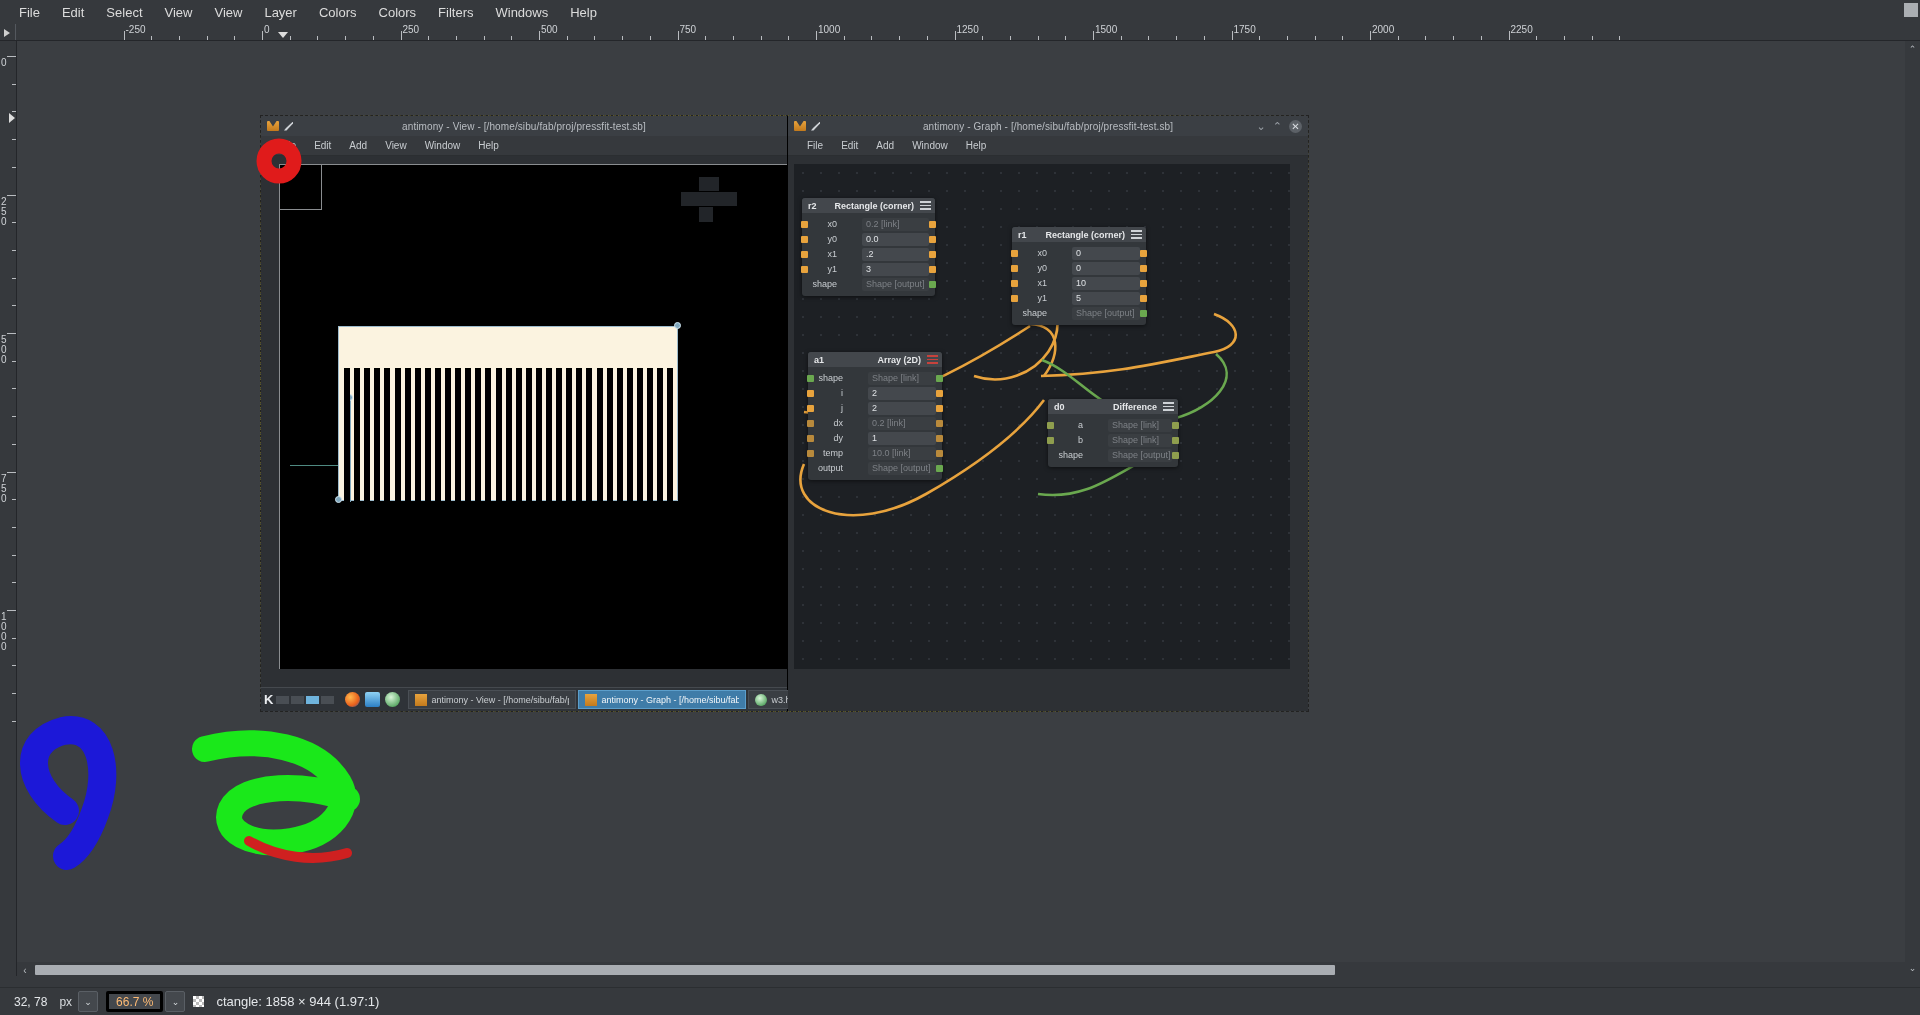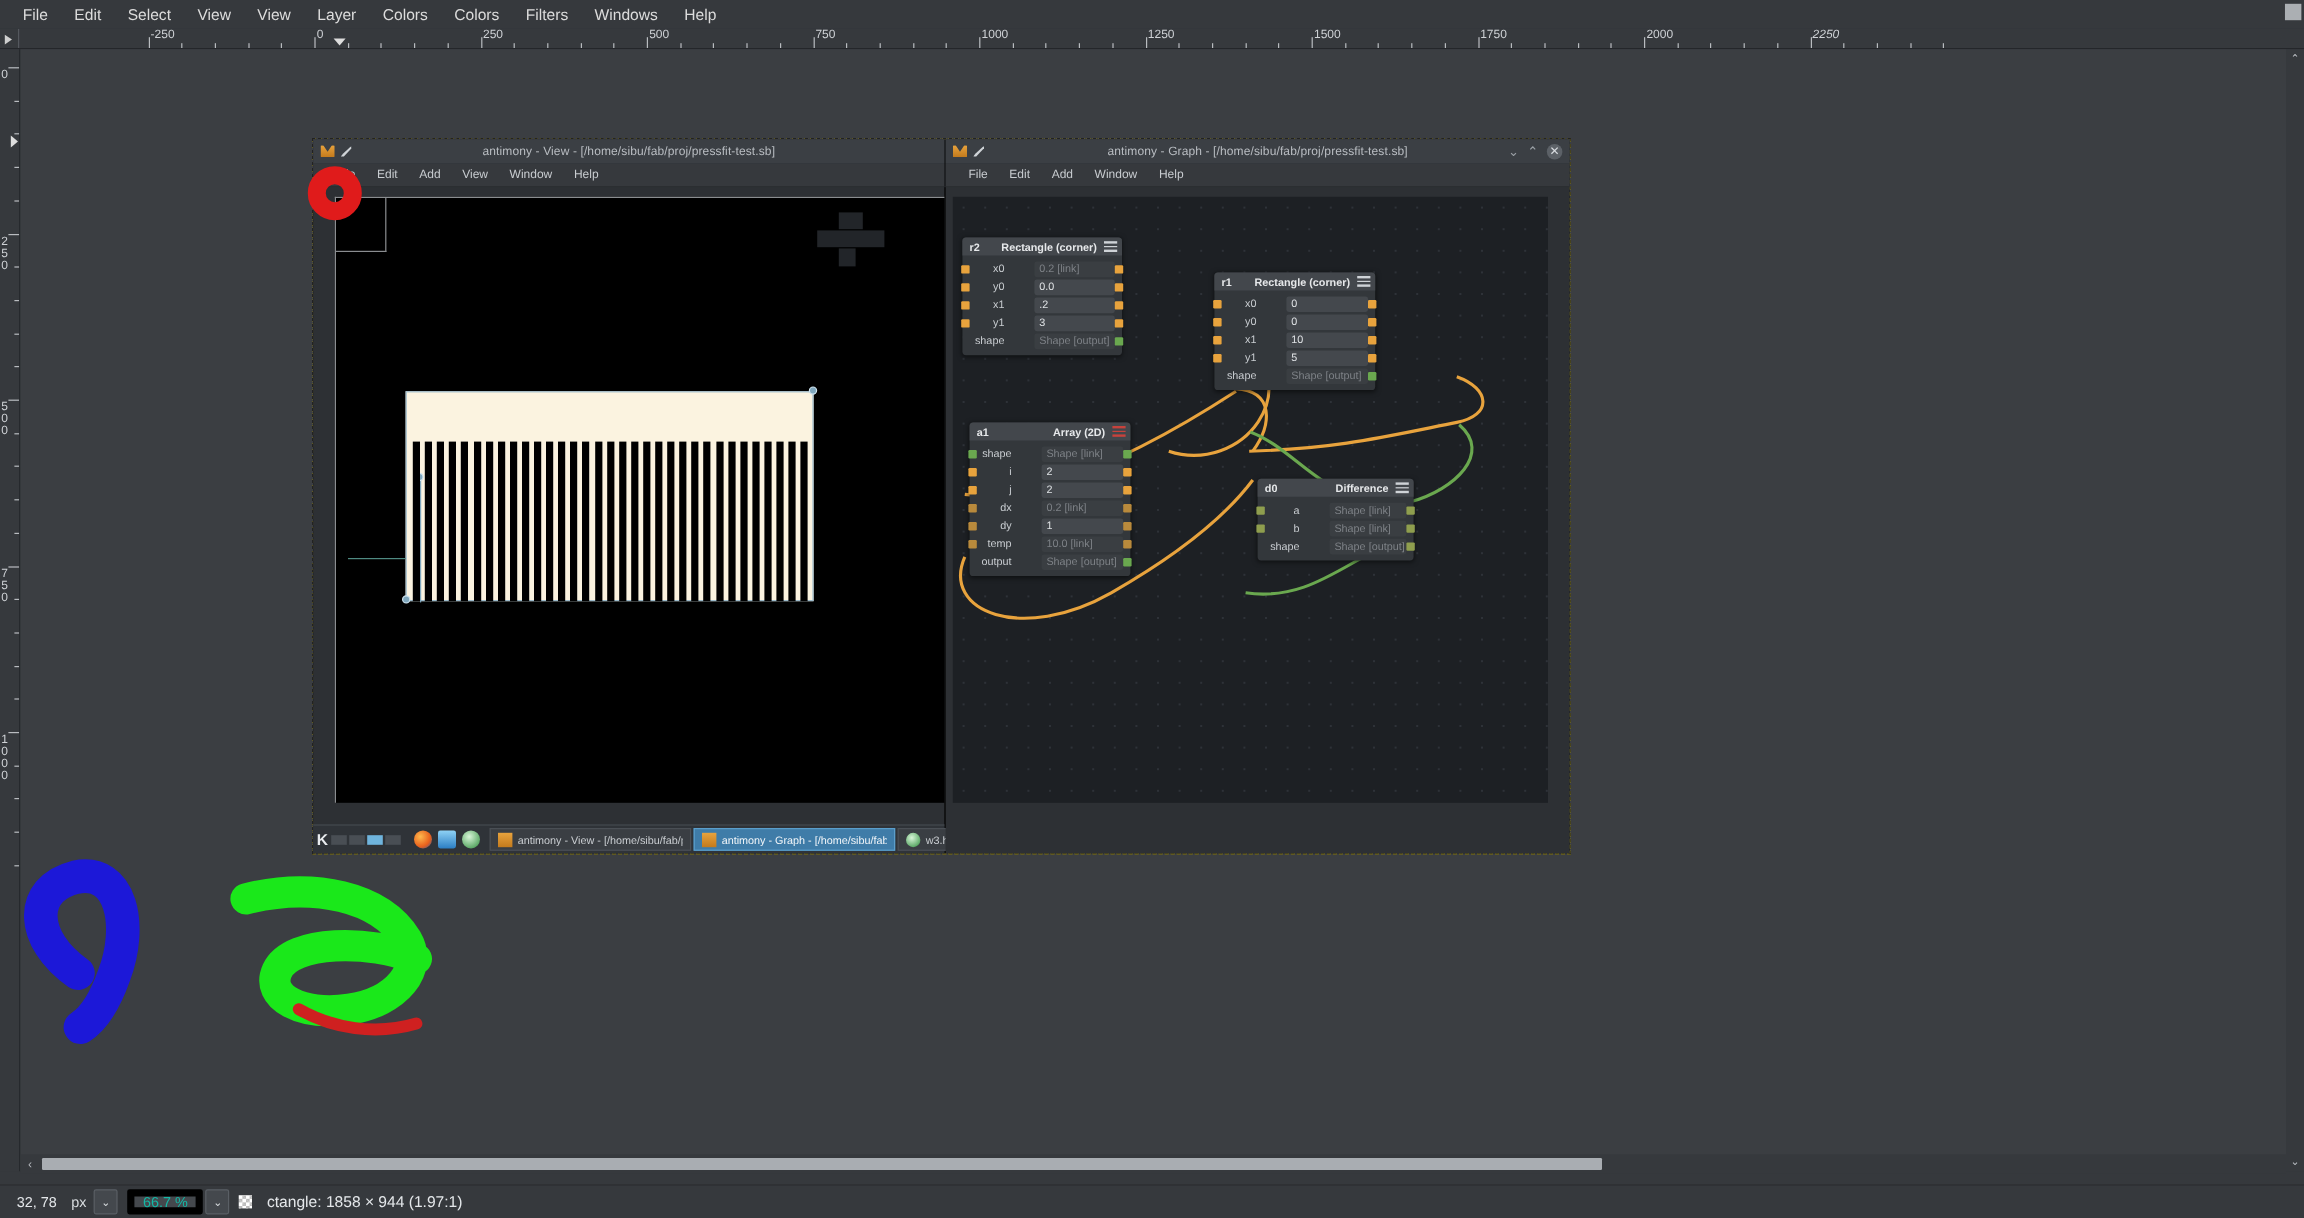--- a/index.html
+++ b/index.html
@@ -243,23 +243,23 @@
   #statusbar{
     position:absolute; left:0; bottom:0; width:1920px; height:28px;
     background:#36393d; display:flex; align-items:center; gap:0;
     padding:0 6px; border-top:1px solid #2b2e31;
   }
   .sb-cell{
     height:20px; display:flex; align-items:center; justify-content:center;
     padding:0 8px; color:#e4e7ea; font-size:12px;
   }
   .sb-box{
-    background:#44484d; border:6px solid #000000; border-radius:2px;
+    background:#44484d; border:3px solid #000000; border-radius:2px;
     height:21px; display:flex;align-items:center; padding:0 7px;
-    color:#14b8a6; font-size:12px;
+    color:#fdba74; font-size:12px;
   }
   .sb-drop{
     width:20px;height:21px; background:#44484d;border:1px solid #5a5f65;
     border-radius:2px; display:flex;align-items:center;justify-content:center;
     color:#d8dcdf; font-size:9px; margin-left:2px;
   }
   .sb-unit{ color:#d8dcdf; font-size:12px; padding:0 4px; }
   .sb-thumbicon{
     width:11px;height:11px;margin:0 8px;
     background:
@@ -355,21 +355,21 @@
     <div class="hr-tick minor" style="left: 1286.9px;"></div>
     <div class="hr-tick minor" style="left: 1314.6px;"></div>
     <div class="hr-tick minor" style="left: 1342.3px;"></div>
     <div class="hr-tick major" style="left: 1370px;"></div>
     <div class="hr-lbl" style="left: 1370px;">2000</div>
     <div class="hr-tick minor" style="left: 1397.7px;"></div>
     <div class="hr-tick minor" style="left: 1425.4px;"></div>
     <div class="hr-tick minor" style="left: 1453.1px;"></div>
     <div class="hr-tick minor" style="left: 1480.8px;"></div>
     <div class="hr-tick major" style="left: 1508.5px;"></div>
-    <div class="hr-lbl" style="left: 1508.5px; font-style: italic;">2250</div>
+    <div class="hr-lbl" style="left: 1508.5px;">2250</div>
     <div class="hr-tick minor" style="left: 1536.2px;"></div>
     <div class="hr-tick minor" style="left: 1563.9px;"></div>
     <div class="hr-tick minor" style="left: 1591.6px;"></div>
     <div class="hr-tick minor" style="left: 1619.3px;"></div>
     <div class="cursorpos" style="left: 278px;"></div>
   </div>
 
 <div id="vruler">
     <div class="vr-tick major" style="top: 15px;"></div>
     <div class="vr-lbl" style="top: 17px;">0</div>

